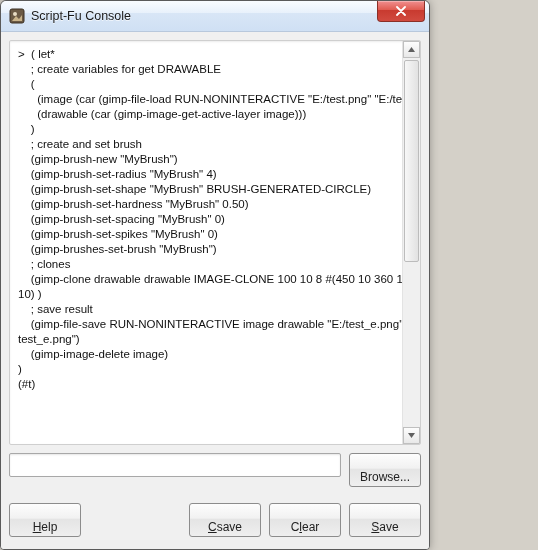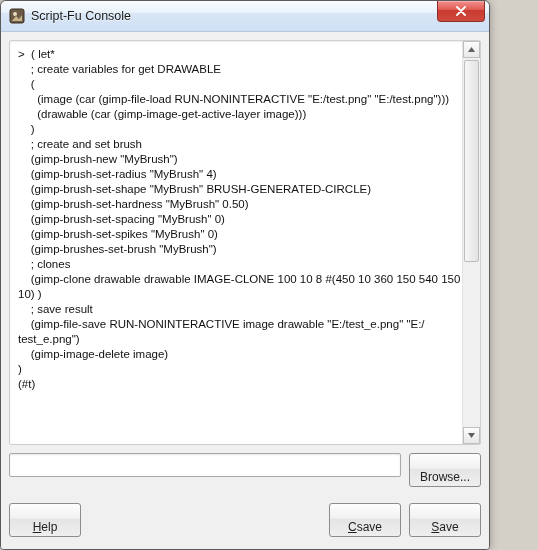--- a/index.html
+++ b/index.html
@@ -5,21 +5,21 @@
   html, body {
     margin: 0;
     padding: 0;
     width: 538px;
     height: 550px;
     font-family: "Segoe UI", Tahoma, sans-serif;
     background: #d4d0c8;
     overflow: hidden;
   }
   .window {
-    width: 490px;
+    width: 430px;
     height: 550px;
     box-sizing: border-box;
     background: #f0f0f0;
     border: 1px solid #5a5a5a;
     border-radius: 6px 6px 4px 4px;
     box-shadow: 0 0 8px rgba(0,0,0,0.3);
     display: flex;
     flex-direction: column;
     overflow: hidden;
   }
@@ -236,17 +236,18 @@
 
     <div class="input-row">
       <input class="cmd-input" type="text" value="" style="">
       <button class="ui browse-btn"><span>Browse...</span></button>
     </div>
 
     <div class="button-row">
       <button class="ui"><span class="btn-label" style="text-decoration:none;"><u>H</u><span>elp</span></span></button>
       <div class="spacer"></div>
       <button class="ui"><span><u>C</u><span>save</span></span></button>
+      <button class="ui"><span>C<u>l</u><span>ear</span></span></button>
       <button class="ui"><span><u>S</u><span>ave</span></span></button>
     </div>
 
   </div>
 </div>
 
 </body></html>

